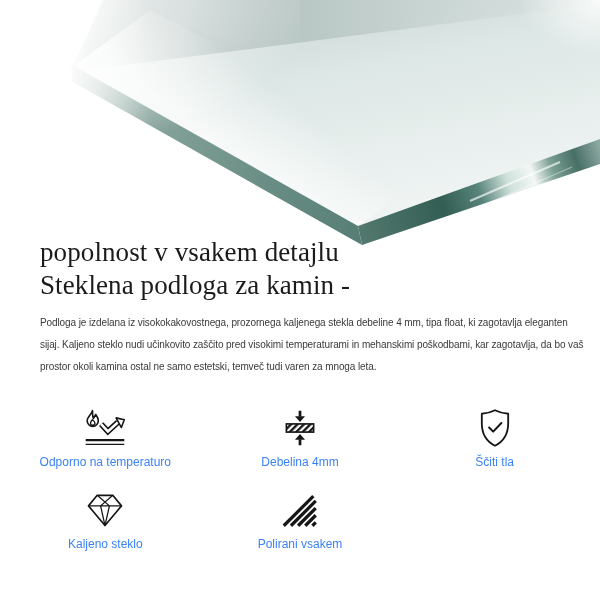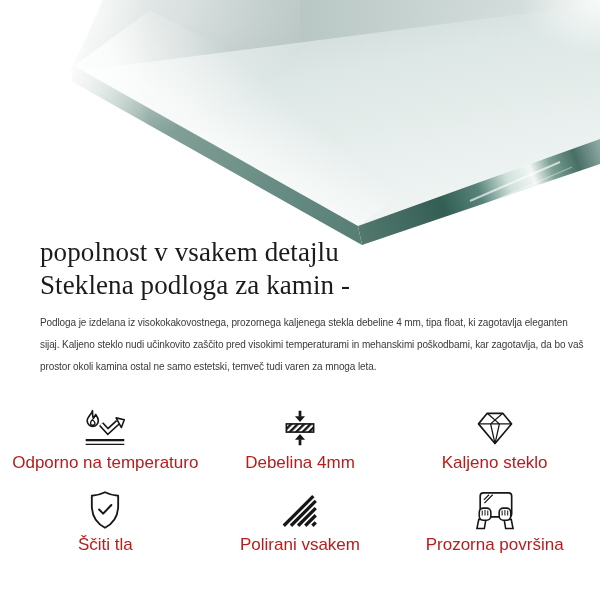--- a/index.html
+++ b/index.html
@@ -21,21 +21,21 @@
     position:absolute;left:40px;top:312px;width:548px;margin:0;
     font-size:10px;line-height:22px;color:#3a3a3a;letter-spacing:-.1px;
   }
   .feature-grid{
     position:absolute;top:404px;left:8px;right:8px;
     display:grid;grid-template-columns:repeat(3,1fr);row-gap:16px;
   }
   .feature{display:flex;flex-direction:column;align-items:center;}
   .icon-box{height:48px;display:flex;align-items:center;justify-content:center;}
   .feature-label{
-    margin-top:3px;font-size:17px;line-height:15px;color:#b91c1c;text-align:right;
+    margin-top:3px;font-size:12px;line-height:15px;color:#3b82f6;text-align:right;
   }
   .ic{stroke:#161616;fill:none;stroke-linejoin:round;}
 </style>
 </head>
 <body>
 
 <div class="hero">
   <svg width="600" height="250" viewBox="0 0 600 250" aria-hidden="true">
     <defs>
       <linearGradient id="gSurf" x1="0" y1="0" x2="0.45" y2="1">
@@ -139,64 +139,47 @@
         <rect x="7" y="17.5" width="30" height="9" fill="url(#hatch)" stroke="#161616" stroke-width="1.8"></rect>
         <polygon points="16.5,35 27.5,35 22,28.5" fill="#161616"></polygon>
         <line x1="22" y1="34.5" x2="22" y2="41" stroke="#161616" stroke-width="3"></line>
       </svg>
     </div>
     <div class="feature-label">Debelina 4mm</div>
   </div>
 
   <div class="feature">
     <div class="icon-box">
+      <svg width="40" height="44" viewBox="0 0 44 46">
+        <path class="ic" stroke-width="2" d="M22 3.5 C 26.5 5.8 31.5 7 36.5 7.3 L 36.5 18 C 36.5 29.5 30.8 38 22 42.5 C 13.2 38 7.5 29.5 7.5 18 L 7.5 7.3 C 12.5 7 17.5 5.8 22 3.5 Z"></path>
+        <path class="ic" stroke-width="2.2" stroke-linecap="round" d="M15.5 22.5 L20 27 L29 17.5"></path>
+      </svg>
+    </div>
+    <div class="feature-label">Ščiti tla</div>
+  </div>
+
+  <div class="feature">
+    <div class="icon-box">
       <svg width="44" height="40" viewBox="0 0 48 42">
         <path class="ic" stroke-width="1.8" d="M15.5 5 H32.5 L42 16.5 L24 38 L6 16.5 Z"></path>
         <path class="ic" stroke-width="1.4" d="M6 16.5 H42 M15.5 5 L28.8 16.5 M32.5 5 L19.2 16.5 M19.2 16.5 L24 38 M28.8 16.5 L24 38"></path>
       </svg>
     </div>
     <div class="feature-label">Kaljeno steklo</div>
-  </div>
-
-  <div class="feature">
-    <div class="icon-box">
-      <svg width="40" height="44" viewBox="0 0 44 46">
-        <path class="ic" stroke-width="2" d="M22 3.5 C 26.5 5.8 31.5 7 36.5 7.3 L 36.5 18 C 36.5 29.5 30.8 38 22 42.5 C 13.2 38 7.5 29.5 7.5 18 L 7.5 7.3 C 12.5 7 17.5 5.8 22 3.5 Z"></path>
-        <path class="ic" stroke-width="2.2" stroke-linecap="round" d="M15.5 22.5 L20 27 L29 17.5"></path>
-      </svg>
-    </div>
-    <div class="feature-label">Ščiti tla</div>
   </div>
 
   <div class="feature">
     <div class="icon-box">
       <svg width="42" height="42" viewBox="0 0 44 44">
         <g stroke="#161616" stroke-width="3.4">
           <line x1="5" y1="38.5" x2="36" y2="7.5"></line>
           <line x1="12.5" y1="38.5" x2="38.5" y2="12.5"></line>
           <line x1="20" y1="38.5" x2="38.5" y2="20"></line>
           <line x1="27.5" y1="38.5" x2="38.5" y2="27.5"></line>
           <line x1="35" y1="38.5" x2="38.5" y2="35"></line>
         </g>
       </svg>
     </div>
     <div class="feature-label">Polirani vsakem</div>
   </div>
 
-  <div class="feature">
-    <div class="icon-box">
-      <svg width="50" height="44" viewBox="0 0 54 44">
-        <rect x="11" y="3.5" width="34" height="26" rx="3.5" fill="#ffffff" stroke="#161616" stroke-width="1.8"></rect>
-        <path d="M15 11 L20.5 5.5 M15.5 14.5 L24.5 5.5" stroke="#161616" stroke-width="1.3"></path>
-
-        <path d="M9.5 32 L7.5 42 H15.5 L17 33 Z" fill="#ffffff" stroke="#161616" stroke-width="1.7"></path>
-        <rect x="10" y="20" width="12.5" height="13" rx="4.5" fill="#ffffff" stroke="#161616" stroke-width="1.7"></rect>
-        <path d="M13.2 22.5 V28 M16.2 22 V28 M19.2 22.5 V28" stroke="#161616" stroke-width="1.1"></path>
-
-        <path d="M44.5 32 L46.5 42 H38.5 L37 33 Z" fill="#ffffff" stroke="#161616" stroke-width="1.7"></path>
-        <rect x="31.5" y="20" width="12.5" height="13" rx="4.5" fill="#ffffff" stroke="#161616" stroke-width="1.7"></rect>
-        <path d="M34.7 22.5 V28 M37.7 22 V28 M40.7 22.5 V28" stroke="#161616" stroke-width="1.1"></path>
-      </svg>
-    </div>
-    <div class="feature-label">Prozorna površina</div>
-  </div>
 
 </div>
 
 </body></html>

